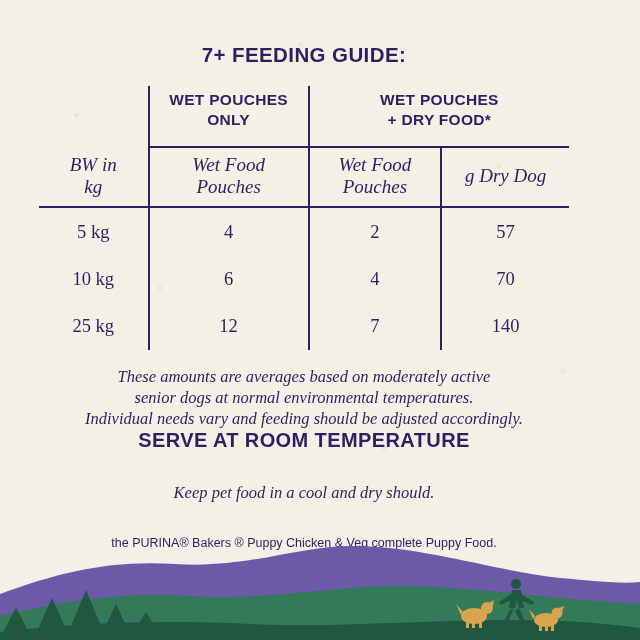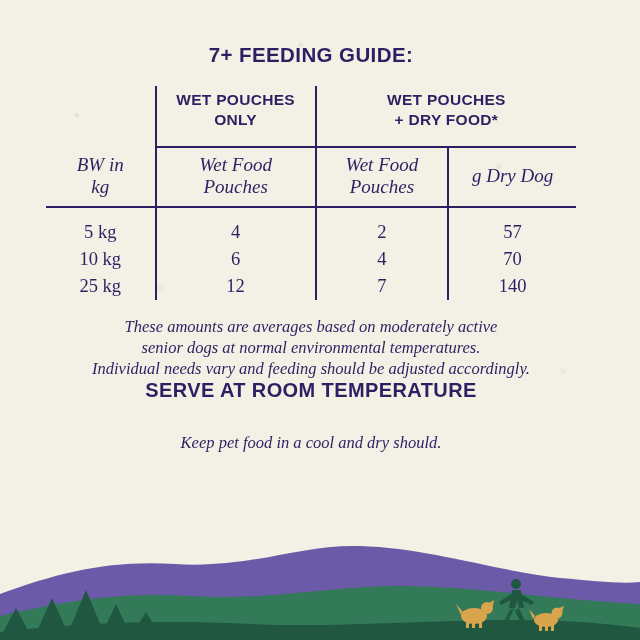--- a/index.html
+++ b/index.html
@@ -22,21 +22,21 @@
       radial-gradient(circle at 47% 7%, rgba(180,175,150,0.15) 0 2px, transparent 3px),
       radial-gradient(circle at 78% 26%, rgba(180,175,150,0.15) 0 2px, transparent 3px),
       radial-gradient(circle at 25% 45%, rgba(180,175,150,0.12) 0 2px, transparent 3px),
       radial-gradient(circle at 88% 58%, rgba(180,175,150,0.12) 0 2px, transparent 3px),
       radial-gradient(circle at 60% 70%, rgba(180,175,150,0.12) 0 2px, transparent 3px),
       #f3f0e5;
     overflow: hidden;
   }
   .content {
     position: absolute;
-    left: 7px;
+    left: 0;
     top: 0;
     width: 608px;
   }
   .title {
     text-align: center;
     color: #2e1f63;
     font-weight: bold;
     letter-spacing: 0.4px;
     font-size: 20.5px;
     line-height: 26px;
@@ -74,21 +74,21 @@
     font-size: 19px;
     line-height: 22px;
     text-align: center;
     font-weight: normal;
     padding: 6px 4px 8px !important;
   }
   .cell {
     font-family: "Liberation Serif", serif;
     font-size: 18.5px;
     text-align: center;
-    padding: 3px 4px !important;
+    padding: 13px 4px !important;
     color: #2e1f63;
   }
   .cell.bw { }
   .vline-l { border-left: 2.5px solid #2e1f63; }
   .vline-r { border-right: 2.5px solid #2e1f63; }
   .hline-b { border-bottom: 2.5px solid #2e1f63; }
   .pad-first-row td { padding-top: 14px !important; }
 
   .c-bw { width: 110px; }
   .c-w1 { width: 160px; }
@@ -212,20 +212,21 @@
 
     <div class="serve">SERVE AT ROOM TEMPERATURE</div>
 
     <div class="note2">
       <br>
       <span>Keep pet food in a cool and dry should.</span>
     </div>
 
     <div class="footnote">
       <br>
+      <span>the PURINA® Bakers ® Puppy Chicken &amp; Veg complete Puppy Food.</span>
     </div>
 
   </div>
 
   <svg class="scene" viewBox="0 0 640 120" preserveAspectRatio="none">
 
     <path d="M0,74 C60,52 110,40 175,44 C250,49 300,24 360,26 C430,28 500,52 560,58 C595,61 620,64 640,62 L640,120 L0,120 Z" fill="#6b5aa8"></path>
 
     <path d="M0,96 C70,80 120,72 190,76 C270,81 330,66 400,66 C470,66 540,78 640,84 L640,120 L0,120 Z" fill="#327a58"></path>
 

